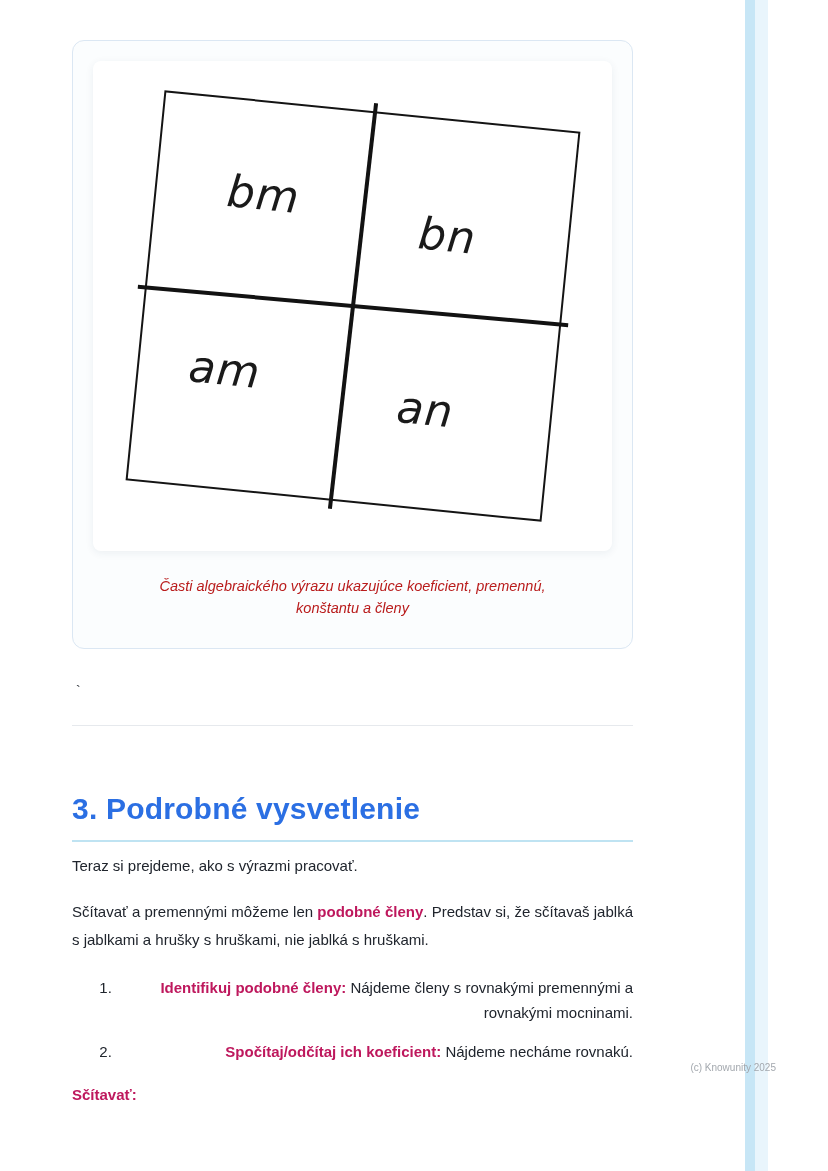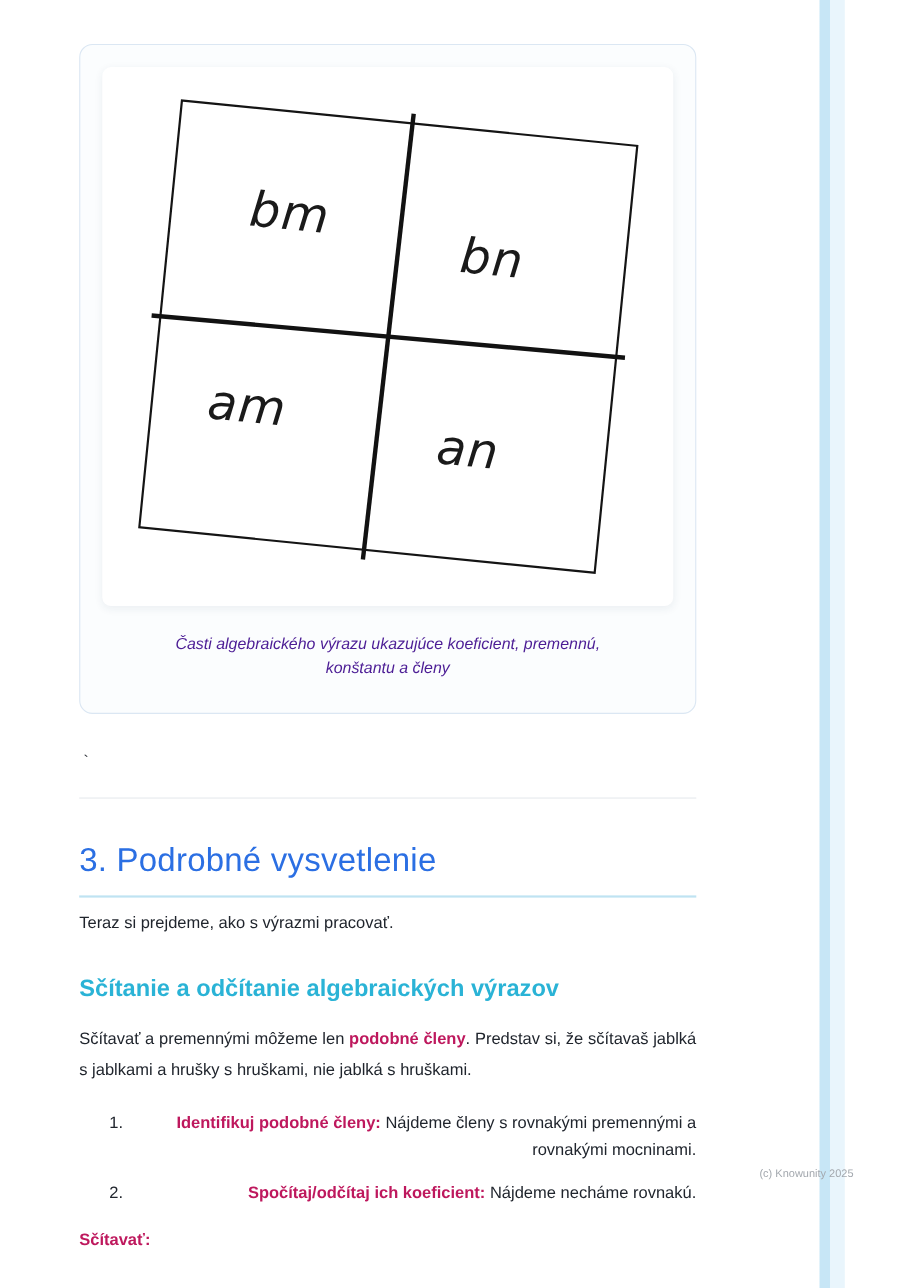--- a/index.html
+++ b/index.html
@@ -78,42 +78,42 @@
   .cell-bn { left: 64%; top: 23%; }
   .cell-am { left: 12%; top: 63%; }
   .cell-an { left: 63%; top: 68%; }
 
   .figure-caption {
     margin: 24px 34px 0 34px;
     text-align: center;
     font-style: italic;
     font-size: 14.5px;
     line-height: 1.55;
-    color: #4c1d95;
+    color: #b91c1c;
   }
 
   
   .stray-tick {
     margin-top: 34px;
     margin-left: 4px;
     font-size: 14px;
     color: #2a2f36;
   }
   .divider {
     margin-top: 26px;
     border: none;
     border-top: 1px solid #e6e9ed;
     height: 0;
   }
 
   
   .section-heading {
-    margin-top: 40px;
+    margin-top: 66px;
     font-size: 30px;
-    font-weight: 400;
+    font-weight: 700;
     color: #2b6fe3;
     letter-spacing: 0.2px;
     padding-bottom: 14px;
     border-bottom: 2px solid #bfe3f2;
   }
   .intro-paragraph {
     margin-top: 12px;
     font-size: 15px;
     line-height: 1.6;
     color: #20252d;
@@ -189,21 +189,20 @@
     </div>
 
     <div class="stray-tick">`</div>
 
     <hr class="divider">
 
     <h2 class="section-heading">3. Podrobné vysvetlenie</h2>
 
     <p class="intro-paragraph">Teraz si prejdeme, ako s výrazmi pracovať.</p>
 
-    <h3 class="sub-heading">Sčítanie a odčítanie algebraických výrazov</h3>
 
     <p class="body-paragraph"><span>Sčítavať a premennými môžeme len </span><b>podobné členy</b><span>. Predstav si, že sčítavaš jablká s jablkami a hrušky s hruškami, nie jablká s hruškami.</span></p>
 
     <ol class="steps-list">
       <li><b>Identifikuj podobné členy:</b><span> Nájdeme členy s rovnakými premennými a rovnakými mocninami.</span></li>
       <li><b>Spočítaj/odčítaj ich koeficient:</b><span> Nájdeme necháme rovnakú.</span></li>
     </ol>
 
     <p class="examples-label">Sčítavať:</p>
 

